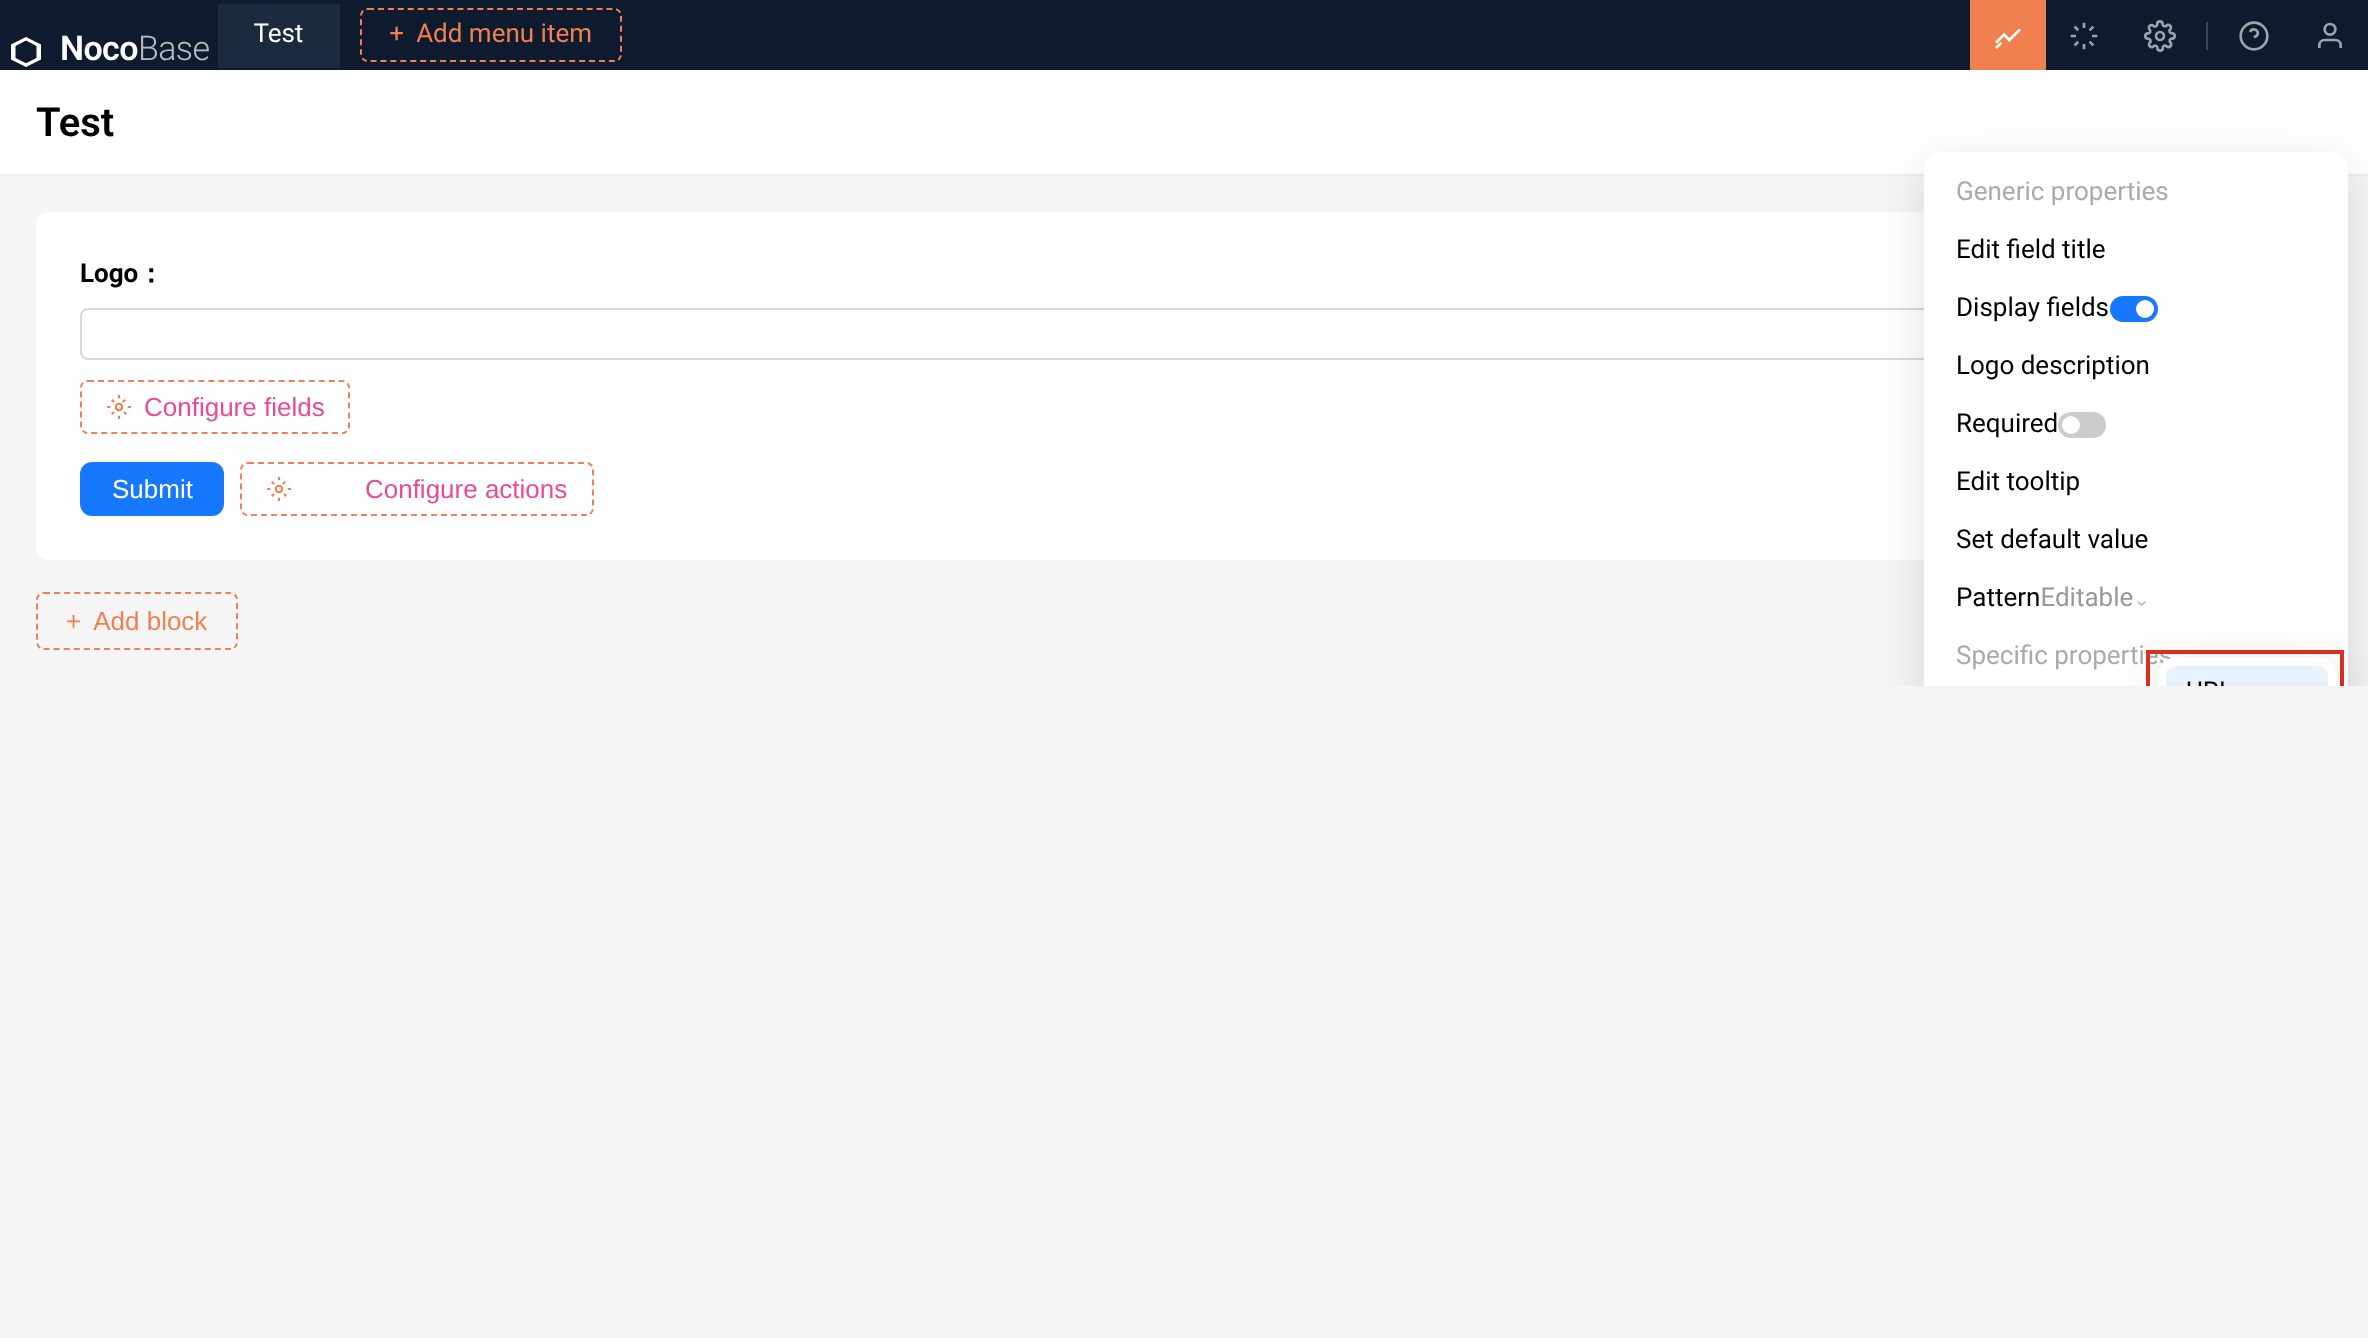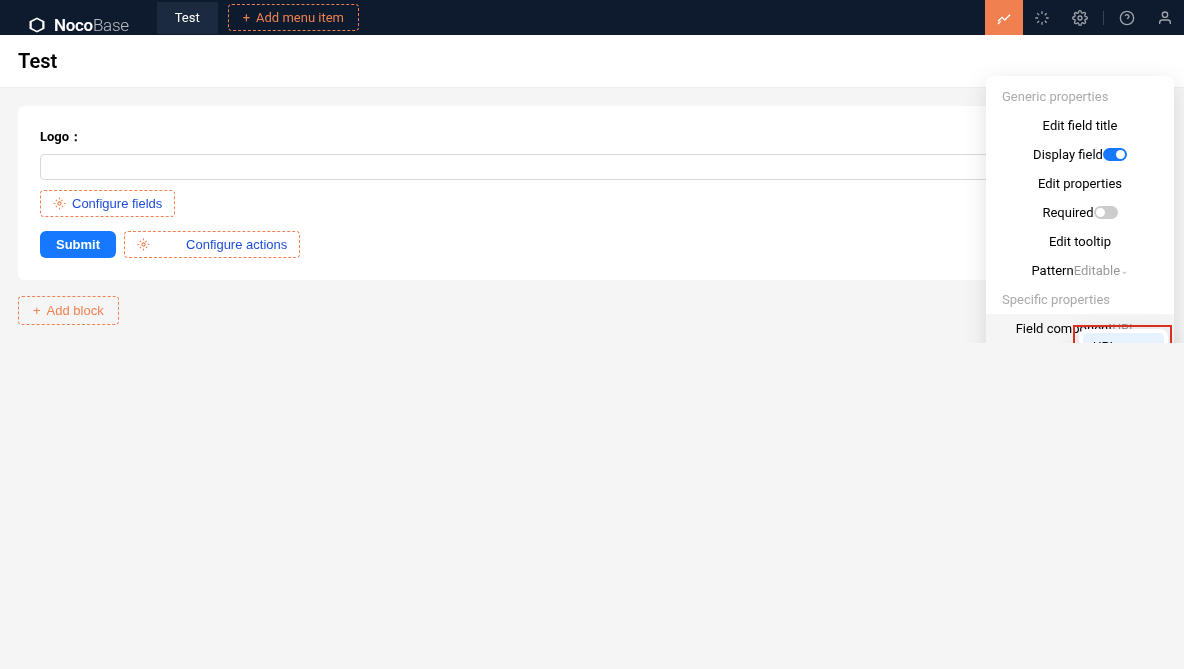--- a/index.html
+++ b/index.html
@@ -1,44 +1,44 @@
 <!DOCTYPE html>
 <html><head>
   <meta charset="utf-8">
   <style>
     * { margin: 0; padding: 0; box-sizing: border-box; }
     body { font-family: -apple-system, BlinkMacSystemFont, "Segoe UI", Roboto, sans-serif; background: #f5f5f5; }
     
     .header { background: #0e1a2d; height: 35px; display: flex; align-items: center; color: #fff; }
-    .logo { display: flex; align-items: center; padding: 0 28px; gap: 8px; margin-top: 14px; }
+    .logo { display: flex; align-items: flex-end; padding: 0 4px; gap: 8px; margin-top: 14px; }
     .logo-icon { width: 18px; height: 18px; }
     .logo-text { font-weight: 600; font-size: 17px; letter-spacing: -0.3px; }
     .logo-text .light { font-weight: 300; opacity: 0.7; }
     .nav-tab { background: #1c2a3f; padding: 8px 18px; font-size: 13px; height: 32px; display: flex; align-items: center; }
     .add-menu { border: 1px dashed #f08050; color: #f08050; padding: 5px 14px; border-radius: 4px; font-size: 13px; margin-left: 10px; display: flex; align-items: center; gap: 6px; cursor: pointer; }
     .header-right { margin-left: auto; display: flex; align-items: center; height: 100%; }
     .header-icon-btn { width: 38px; height: 35px; display: flex; align-items: center; justify-content: center; cursor: pointer; }
     .header-icon-btn.active { background: #f08050; }
     .divider { width: 1px; height: 14px; background: rgba(255,255,255,0.18); margin: 0 4px; }
     
     .page-header { background: #fff; padding: 14px 18px; border-bottom: 1px solid #eee; }
     .page-title { font-size: 20px; font-weight: 600; }
     
     .content { padding: 18px; }
     .card { background: #fff; border-radius: 6px; padding: 22px; position: relative; }
     .field-label { font-size: 13px; margin-bottom: 8px; display: block; font-weight: bold; }
     .input-field { width: 100%; height: 26px; border: 1px solid #d9d9d9; border-radius: 4px; padding: 0 10px; font-size: 13px; }
-    .config-btn { border: 1px dashed #f08050; color: #1d4ed8; padding: 5px 12px; border-radius: 4px; font-size: 13px; display: inline-flex; align-items: center; gap: 6px; background: transparent; cursor: pointer; margin-top: 10px; justify-content: space-between; }
+    .config-btn { border: 1px dashed #f08050; color: #ec4899; padding: 5px 12px; border-radius: 4px; font-size: 13px; display: inline-flex; align-items: center; gap: 6px; background: transparent; cursor: pointer; margin-top: 10px; justify-content: space-between; }
     .actions-row { display: flex; gap: 8px; margin-top: 14px; align-items: center; }
-    .submit-btn { background: #1677ff; color: #fff; border: none; padding: 6px 16px; border-radius: 6px; font-size: 13px; cursor: pointer; font-weight: bold; }
+    .submit-btn { background: #1677ff; color: #fff; border: none; padding: 6px 16px; border-radius: 6px; font-size: 13px; cursor: pointer; }
     .add-block { border: 1px dashed #f08050; color: #f08050; padding: 6px 14px; border-radius: 4px; font-size: 13px; display: inline-flex; align-items: center; gap: 6px; background: transparent; cursor: pointer; margin-top: 16px; }
     
-    .popover { position: absolute; top: -30px; right: -8px; width: 188px; background: #fff; border-radius: 8px; box-shadow: 0 6px 24px rgba(0,0,0,0.12); padding: 6px 0; z-index: 10; }
+    .popover { position: absolute; top: -30px; right: -8px; width: 212px; background: #fff; border-radius: 8px; box-shadow: 0 6px 24px rgba(0,0,0,0.12); padding: 6px 0; z-index: 10; }
     .pop-section-title { color: #aaa; font-size: 13px; padding: 7px 16px; }
-    .pop-item { display: flex; align-items: center; justify-content: center; padding: 7px 16px; font-size: 13px; cursor: pointer; }
+    .pop-item { display: flex; align-items: center; justify-content: flex-start; padding: 7px 16px; font-size: 13px; cursor: pointer; }
     .pop-item.highlighted { background: #f5f5f5; }
     .pop-divider { height: 1px; background: #f0f0f0; margin: 5px 0; }
     .pop-value { color: #999; display: flex; align-items: center; gap: 0; }
     .switch { width: 24px; height: 13px; border-radius: 7px; position: relative; }
     .switch.on { background: #1677ff; }
     .switch.off { background: #ccc; }
     .switch::after { content: ''; position: absolute; width: 9px; height: 9px; background: #fff; border-radius: 50%; top: 2px; }
     .switch.on::after { right: 2px; }
     .switch.off::after { left: 2px; }
     .chevron { font-size: 10px; color: #bbb; }
@@ -124,32 +124,35 @@
         <span>Configure actions</span>
       </button>
     </div>
 
     <div class="popover">
       <div class="pop-section-title">Generic properties</div>
       <div class="pop-item">
           <span>Edit field title</span>
         </div>
       <div class="pop-item">
-        <span>Display field</span>
+        <span>Display fields</span>
         <div class="switch on"></div>
       </div>
       <div class="pop-item">
-          <span>Edit properties</span>
+          <span>Logo description</span>
         </div>
       <div class="pop-item">
         <span>Required</span>
         <div class="switch off"></div>
       </div>
       <div class="pop-item">
           <span>Edit tooltip</span>
+        </div>
+      <div class="pop-item">
+          <span>Set default value</span>
         </div>
       <div class="pop-item">
         <span>Pattern</span>
         <span class="pop-value">
             <span>Editable</span>
             <span class="chevron">⌄</span>
           </span>
       </div>
       <div class="pop-section-title">Specific properties</div>
       <div class="pop-item highlighted">

